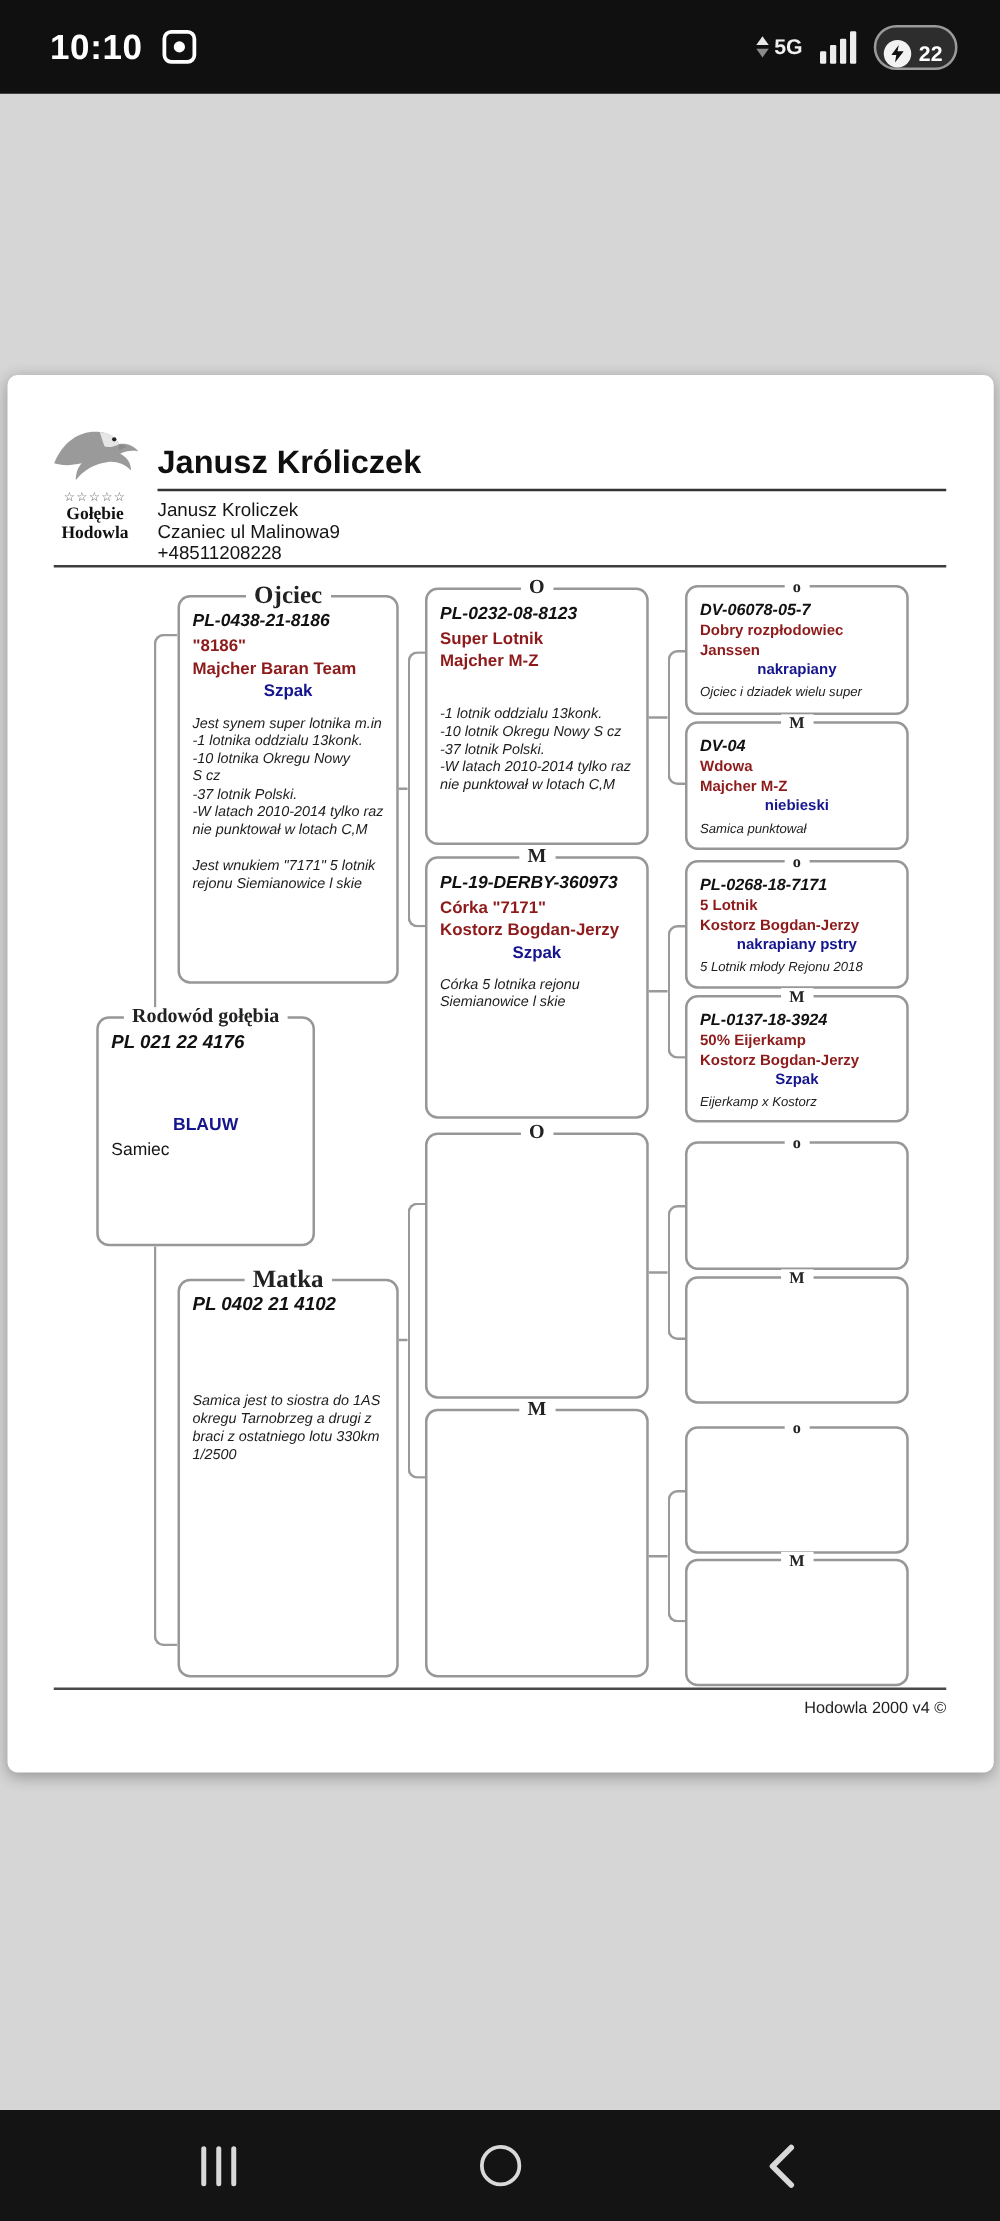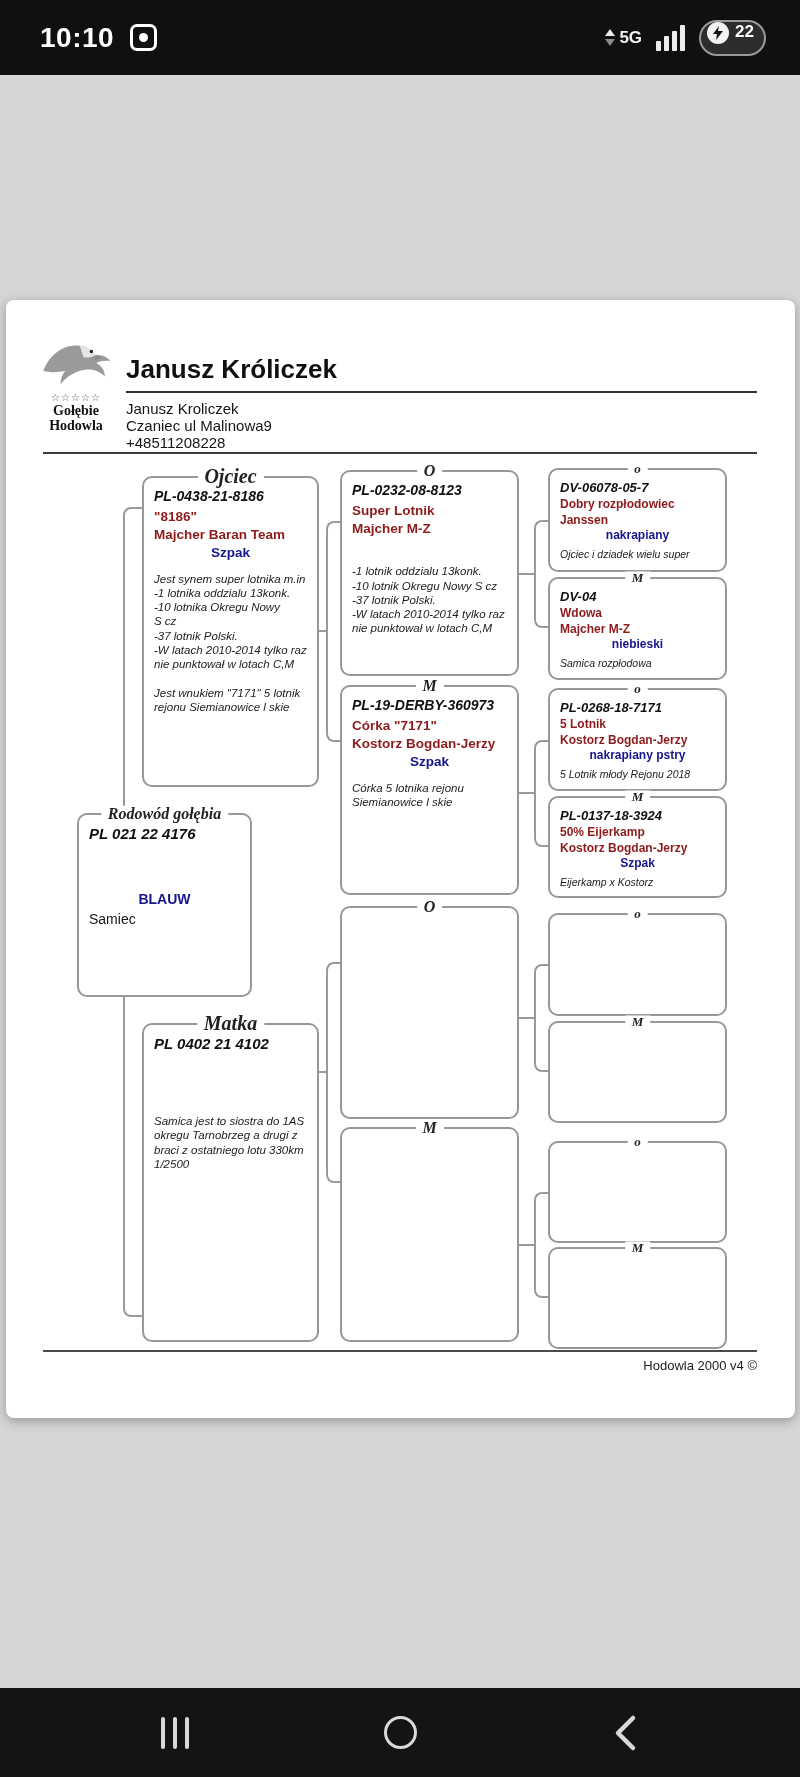--- a/index.html
+++ b/index.html
@@ -24,21 +24,21 @@
   .sb-5g-arrows { display:flex; flex-direction:column; gap:3px; }
   .tri-up { width:0; height:0; border-left:5px solid transparent;
             border-right:5px solid transparent; border-bottom:7px solid #e8e8e8; }
   .tri-down { width:0; height:0; border-left:5px solid transparent;
             border-right:5px solid transparent; border-top:7px solid #8a8a8a; }
   .sb-5g-label { font-size:17px; font-weight:700; color:#f0f0f0; }
   .sb-signal { display:flex; align-items:flex-end; gap:3px; height:26px; }
   .sb-signal i { display:block; width:5px; background:#ededed; border-radius:1px; }
   .sb-signal i:nth-child(1){height:10px;} .sb-signal i:nth-child(2){height:15px;}
   .sb-signal i:nth-child(3){height:20px;} .sb-signal i:nth-child(4){height:26px;}
-  .sb-battery { display:flex; align-items:flex-start; gap:6px; height:36px;
+  .sb-battery { display:flex; align-items:flex-end; gap:6px; height:36px;
                 border:2px solid #9a9a9a; border-radius:18px; background:#2d2d2d;
                 padding:0 10px 0 6px; }
   .sb-bolt-circle { width:22px; height:22px; border-radius:50%; background:#f2f2f2;
                 display:flex; align-items:center; justify-content:center; }
   .sb-batt-num { font-size:17px; font-weight:700; color:#fff; }
 
   
   .doc { position:absolute; left:6px; top:300px; width:789px; height:1118px;
          background:#fff; border-radius:8px;
          box-shadow:0 3px 12px rgba(0,0,0,.30); }
@@ -54,21 +54,21 @@
   .owner { position:absolute; left:120px; top:100px; font-size:15px;
            line-height:17px; color:#151515; }
   .header-rule { position:absolute; left:37px; top:152px; width:714px;
                  height:2px; background:#3d3d3d; }
 
   
   .pbox { position:absolute; background:#fff; border:2px solid #979797;
           border-radius:10px; padding:10px 10px 8px; }
   .legend { position:absolute; top:0; left:50%; transform:translate(-50%,-58%);
             background:#fff; padding:0 7px; white-space:nowrap; line-height:1;
-            font-family:"Liberation Serif", serif; font-weight:700; color:#222;font-style:italic; }
+            font-family:"Liberation Serif", serif; font-weight:700; color:#222; }
   .legend-lg { font-size:20px; }
   .legend-md { font-size:16px; }
   .legend-sm { font-size:13px; }
   .ring { font-weight:700; font-style:italic; font-size:14px; color:#111;
           margin-bottom:4px; }
   .line-red { color:#8e1b1b; font-weight:700; font-size:13.5px; line-height:1.35; }
   .line-blue { color:#15158e; font-weight:700; font-size:13.5px; line-height:1.35;text-align:center; }
   .notes { font-style:italic; font-size:11.5px; line-height:1.24; color:#1c1c1c;
            white-space:pre-line; margin-top:9px; }
   .gap-lg { margin-top:26px; }
@@ -284,21 +284,21 @@
       <div class="line-blue">nakrapiany</div>
       <div class="notes">Ojciec i dziadek wielu super</div>
     </div>
 
     <div class="pbox pbox-sm box-ggp2">
       <span class="legend legend-sm">M</span>
       <div class="ring">DV-04</div>
       <div class="line-red">Wdowa</div>
       <div class="line-red">Majcher M-Z</div>
       <div class="line-blue">niebieski</div>
-      <div class="notes">Samica rozpłodowa</div>
+      <div class="notes">Samica punktował</div>
     </div>
 
     <div class="pbox pbox-sm box-ggp3">
       <span class="legend legend-sm">o</span>
       <div class="ring">PL-0268-18-7171</div>
       <div class="line-red">5 Lotnik</div>
       <div class="line-red">Kostorz Bogdan-Jerzy</div>
       <div class="line-blue">nakrapiany pstry</div>
       <div class="notes">5 Lotnik młody Rejonu 2018</div>
     </div>

